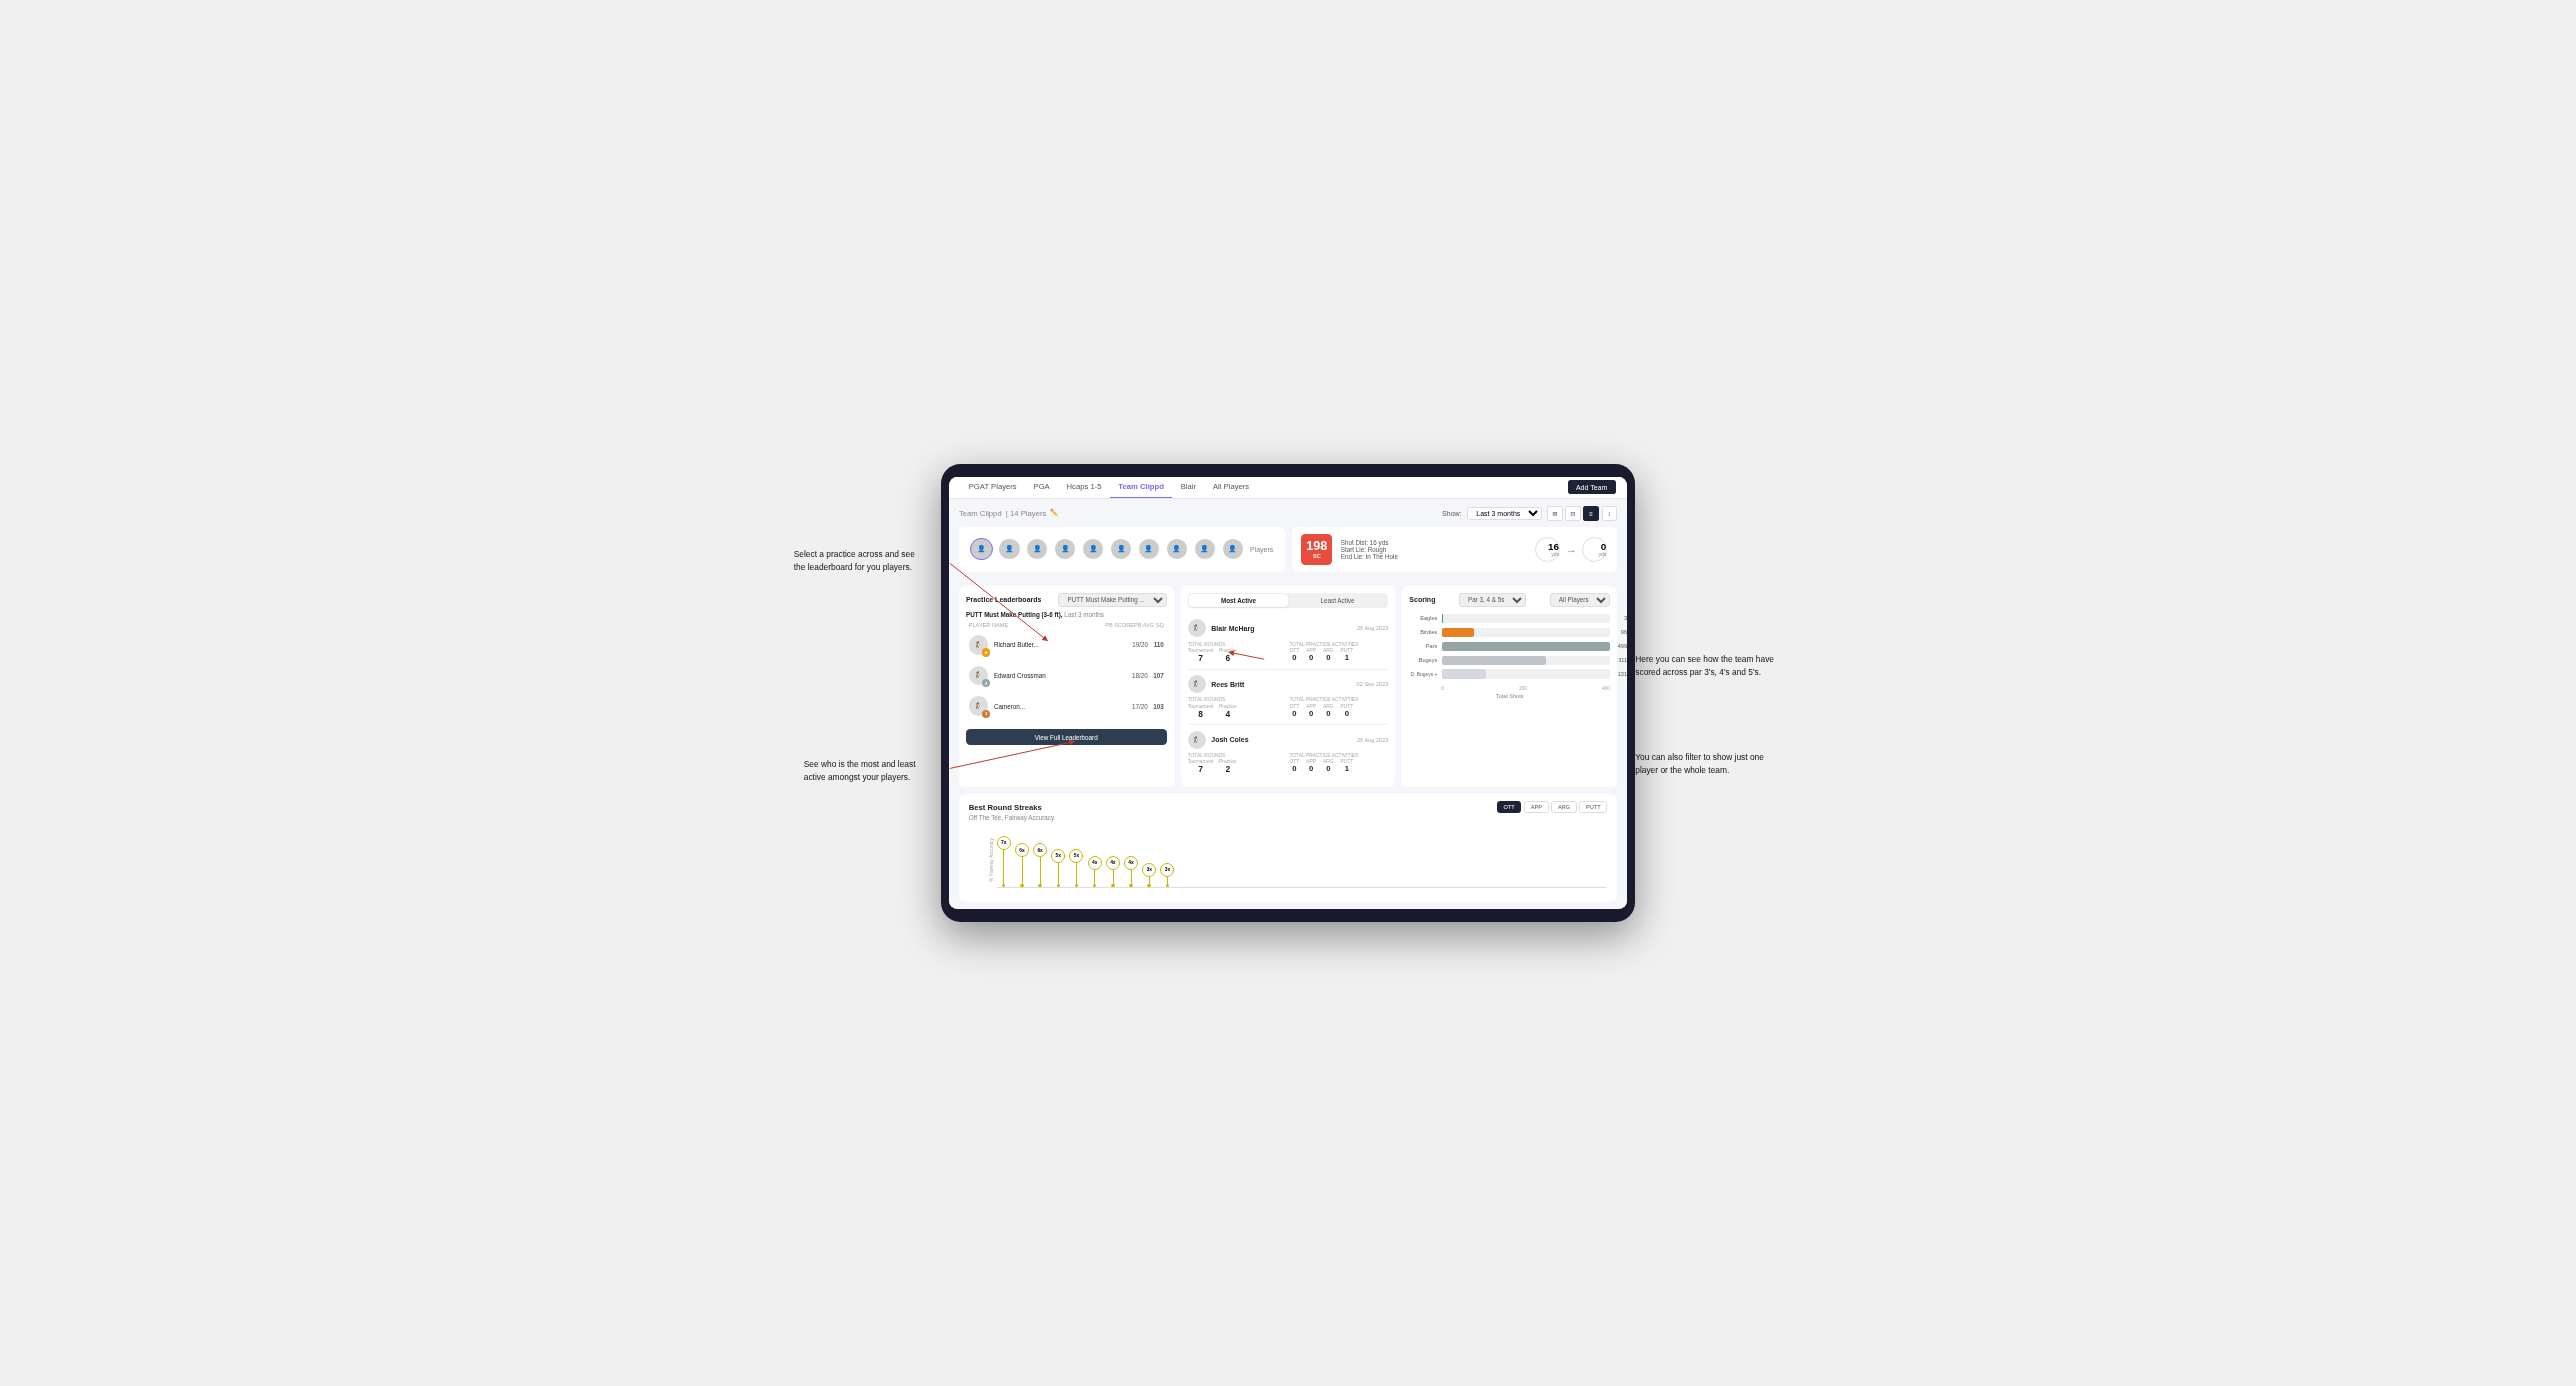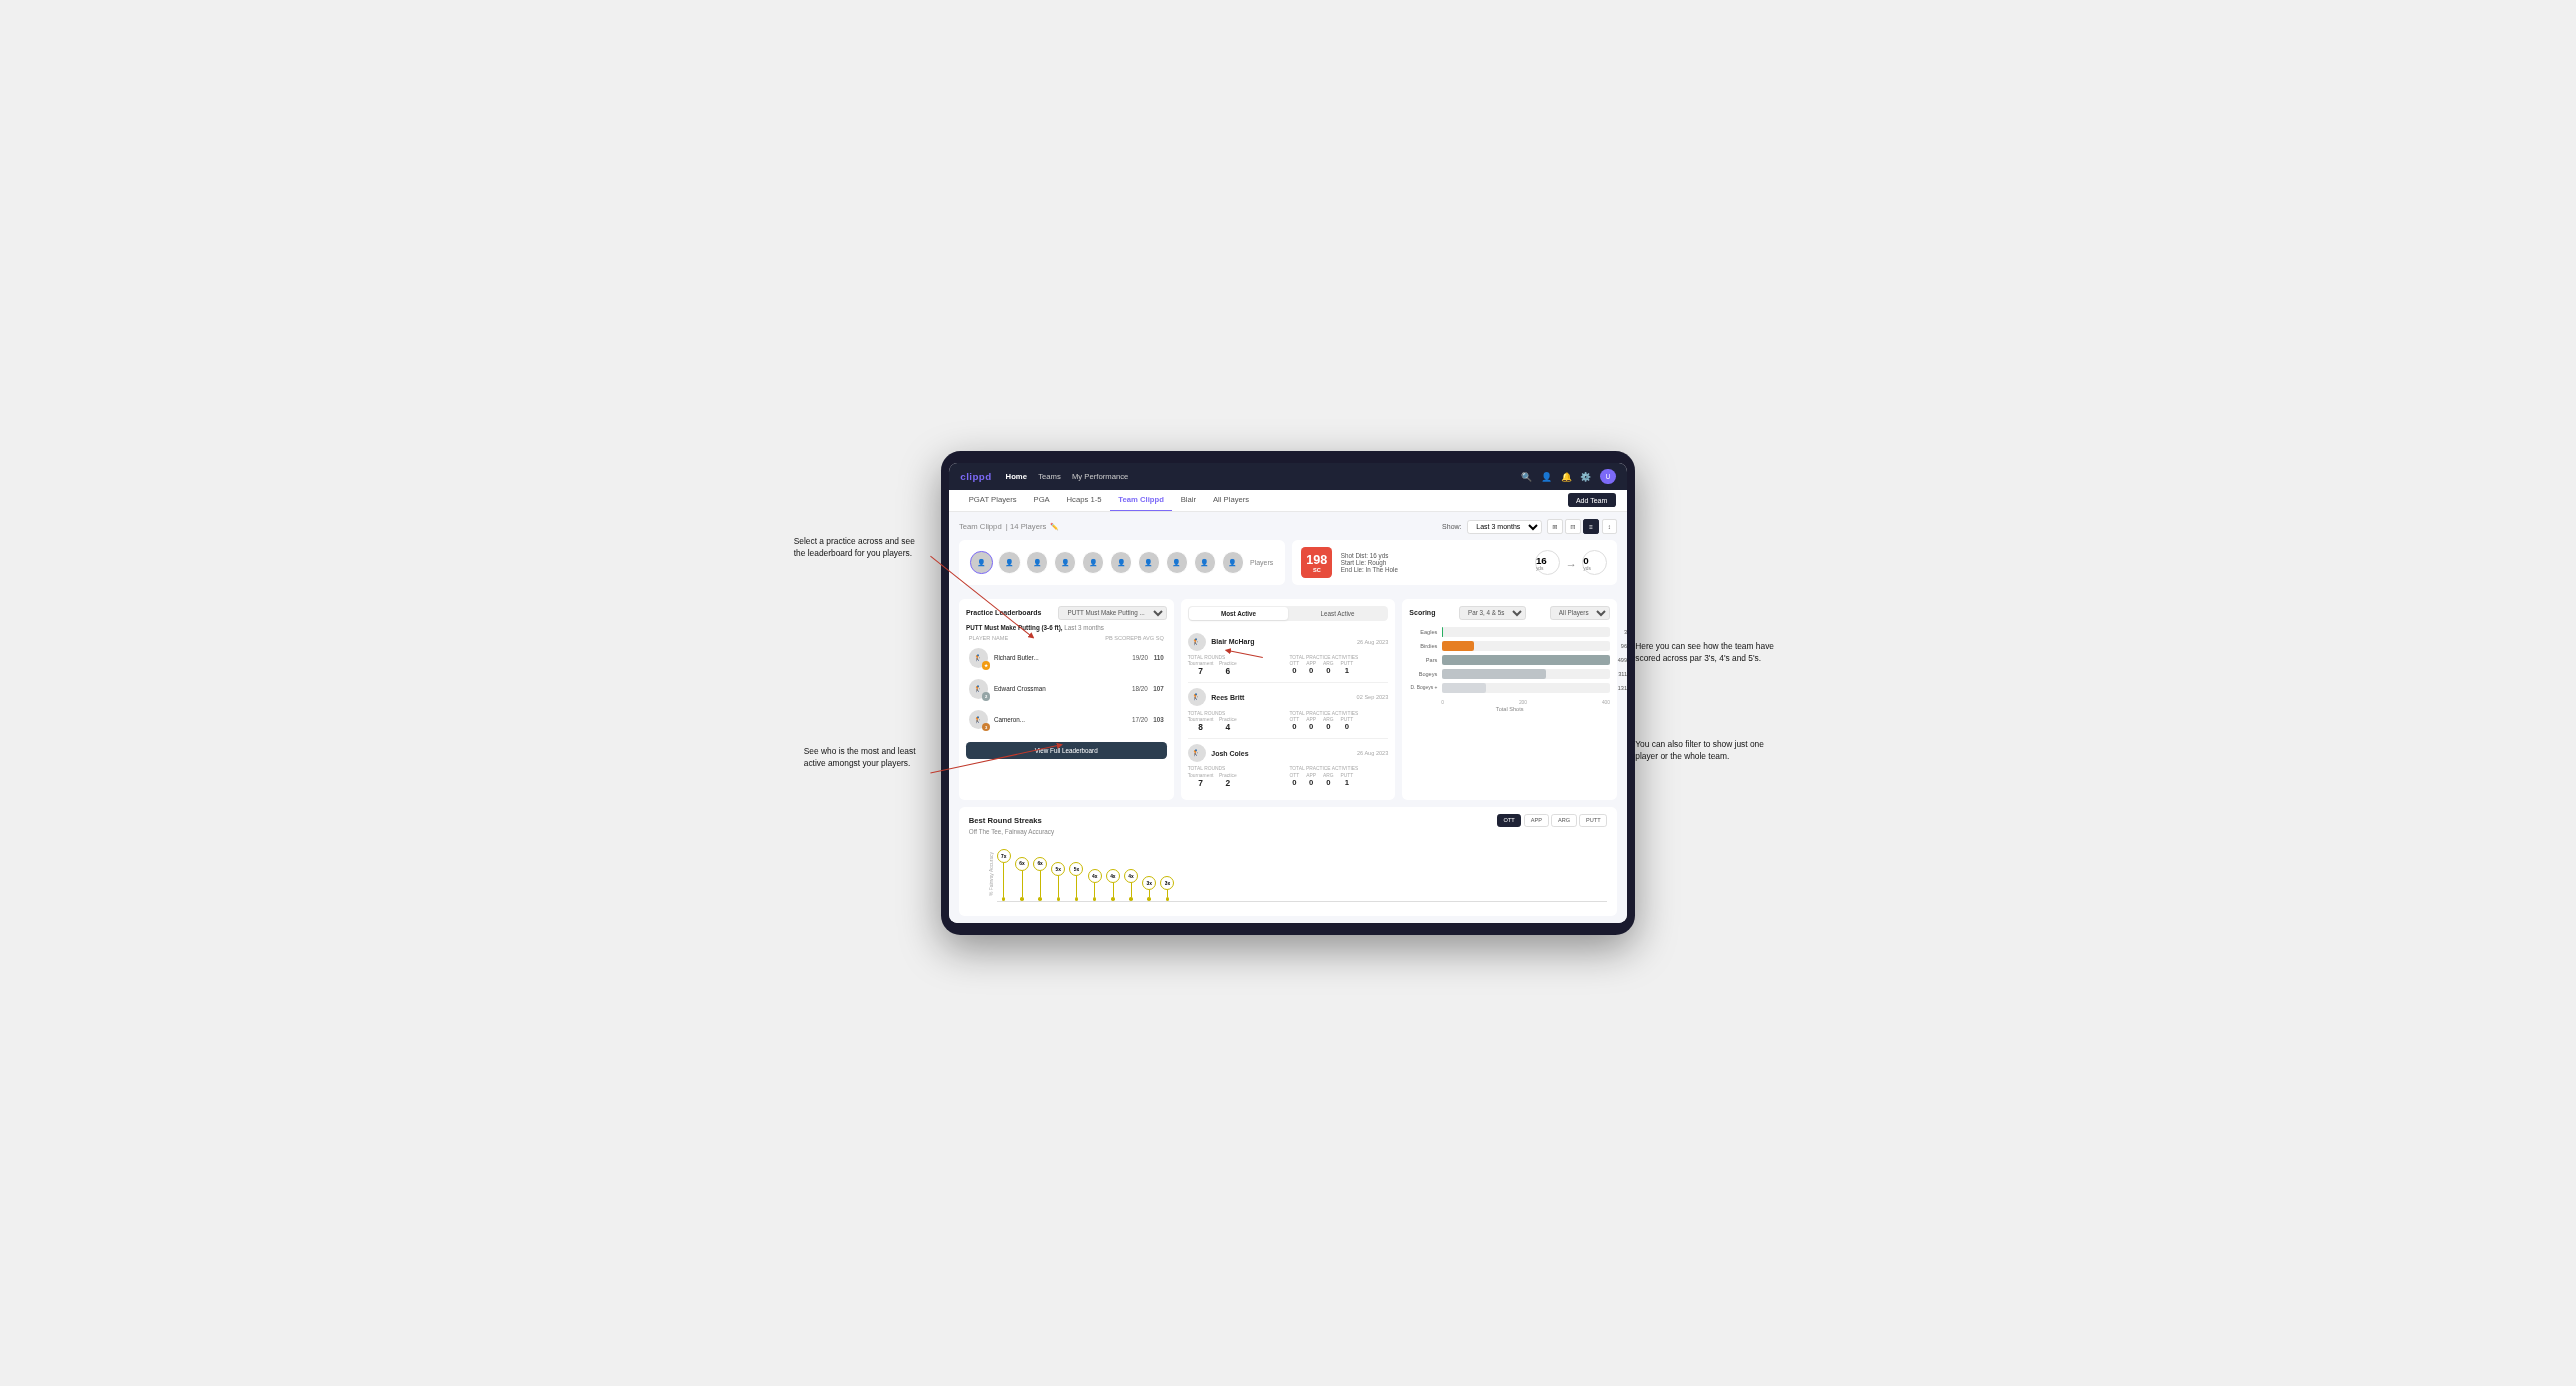--- a/index.html
+++ b/index.html
@@ -205,21 +205,21 @@
     .score-circles {
       display: flex;
       align-items: center;
       gap: 5.6px;
       margin-left: auto;
     }
     .score-circle {
       width: 25px; height: 25px;
       border-radius: 50%;
       border: 1.4px solid #ddd;
-      display: flex; align-items: flex-start; justify-content: center;
+      display: flex; align-items: flex-end; justify-content: center;
       flex-direction: column;
       font-size: 9.8px;
       font-weight: 700;
     }
     .score-circle .label { font-size: 4.9px; color: #888; font-weight: 400; }
     .score-arrow { color: #888; font-size: 11.2px; }
 
     
     .three-col {
       display: grid;
@@ -493,35 +493,20 @@
 team have scored across
 par 3's, 4's and 5's.</div>
   <div class="ann-text" style="top: 287px; right: 0; width: 147px;">You can also filter to show
 just one player or the whole
 team.</div>
 
   <div style="margin: 0 147px;">
     <div class="tablet-frame">
       <div class="tablet-screen">
 
-        <div class="nav-bar">
-          <span class="nav-logo">clippd</span>
-          <div class="nav-links">
-            <span class="nav-link active">Home</span>
-            <span class="nav-link">Teams</span>
-            <span class="nav-link">My Performance</span>
-          </div>
-          <div class="nav-icons">
-            <span class="nav-icon-btn">🔍</span>
-            <span class="nav-icon-btn">👤</span>
-            <span class="nav-icon-btn">🔔</span>
-            <span class="nav-icon-btn">⚙️</span>
-            <div class="nav-avatar">U</div>
-          </div>
-        </div>
 
         <div class="sub-nav">
           <span class="sub-nav-item">PGAT Players</span>
           <span class="sub-nav-item">PGA</span>
           <span class="sub-nav-item">Hcaps 1-5</span>
           <span class="sub-nav-item active">Team Clippd</span>
           <span class="sub-nav-item">Blair</span>
           <span class="sub-nav-item">All Players</span>
           <button class="add-team-btn">Add Team</button>
         </div>

